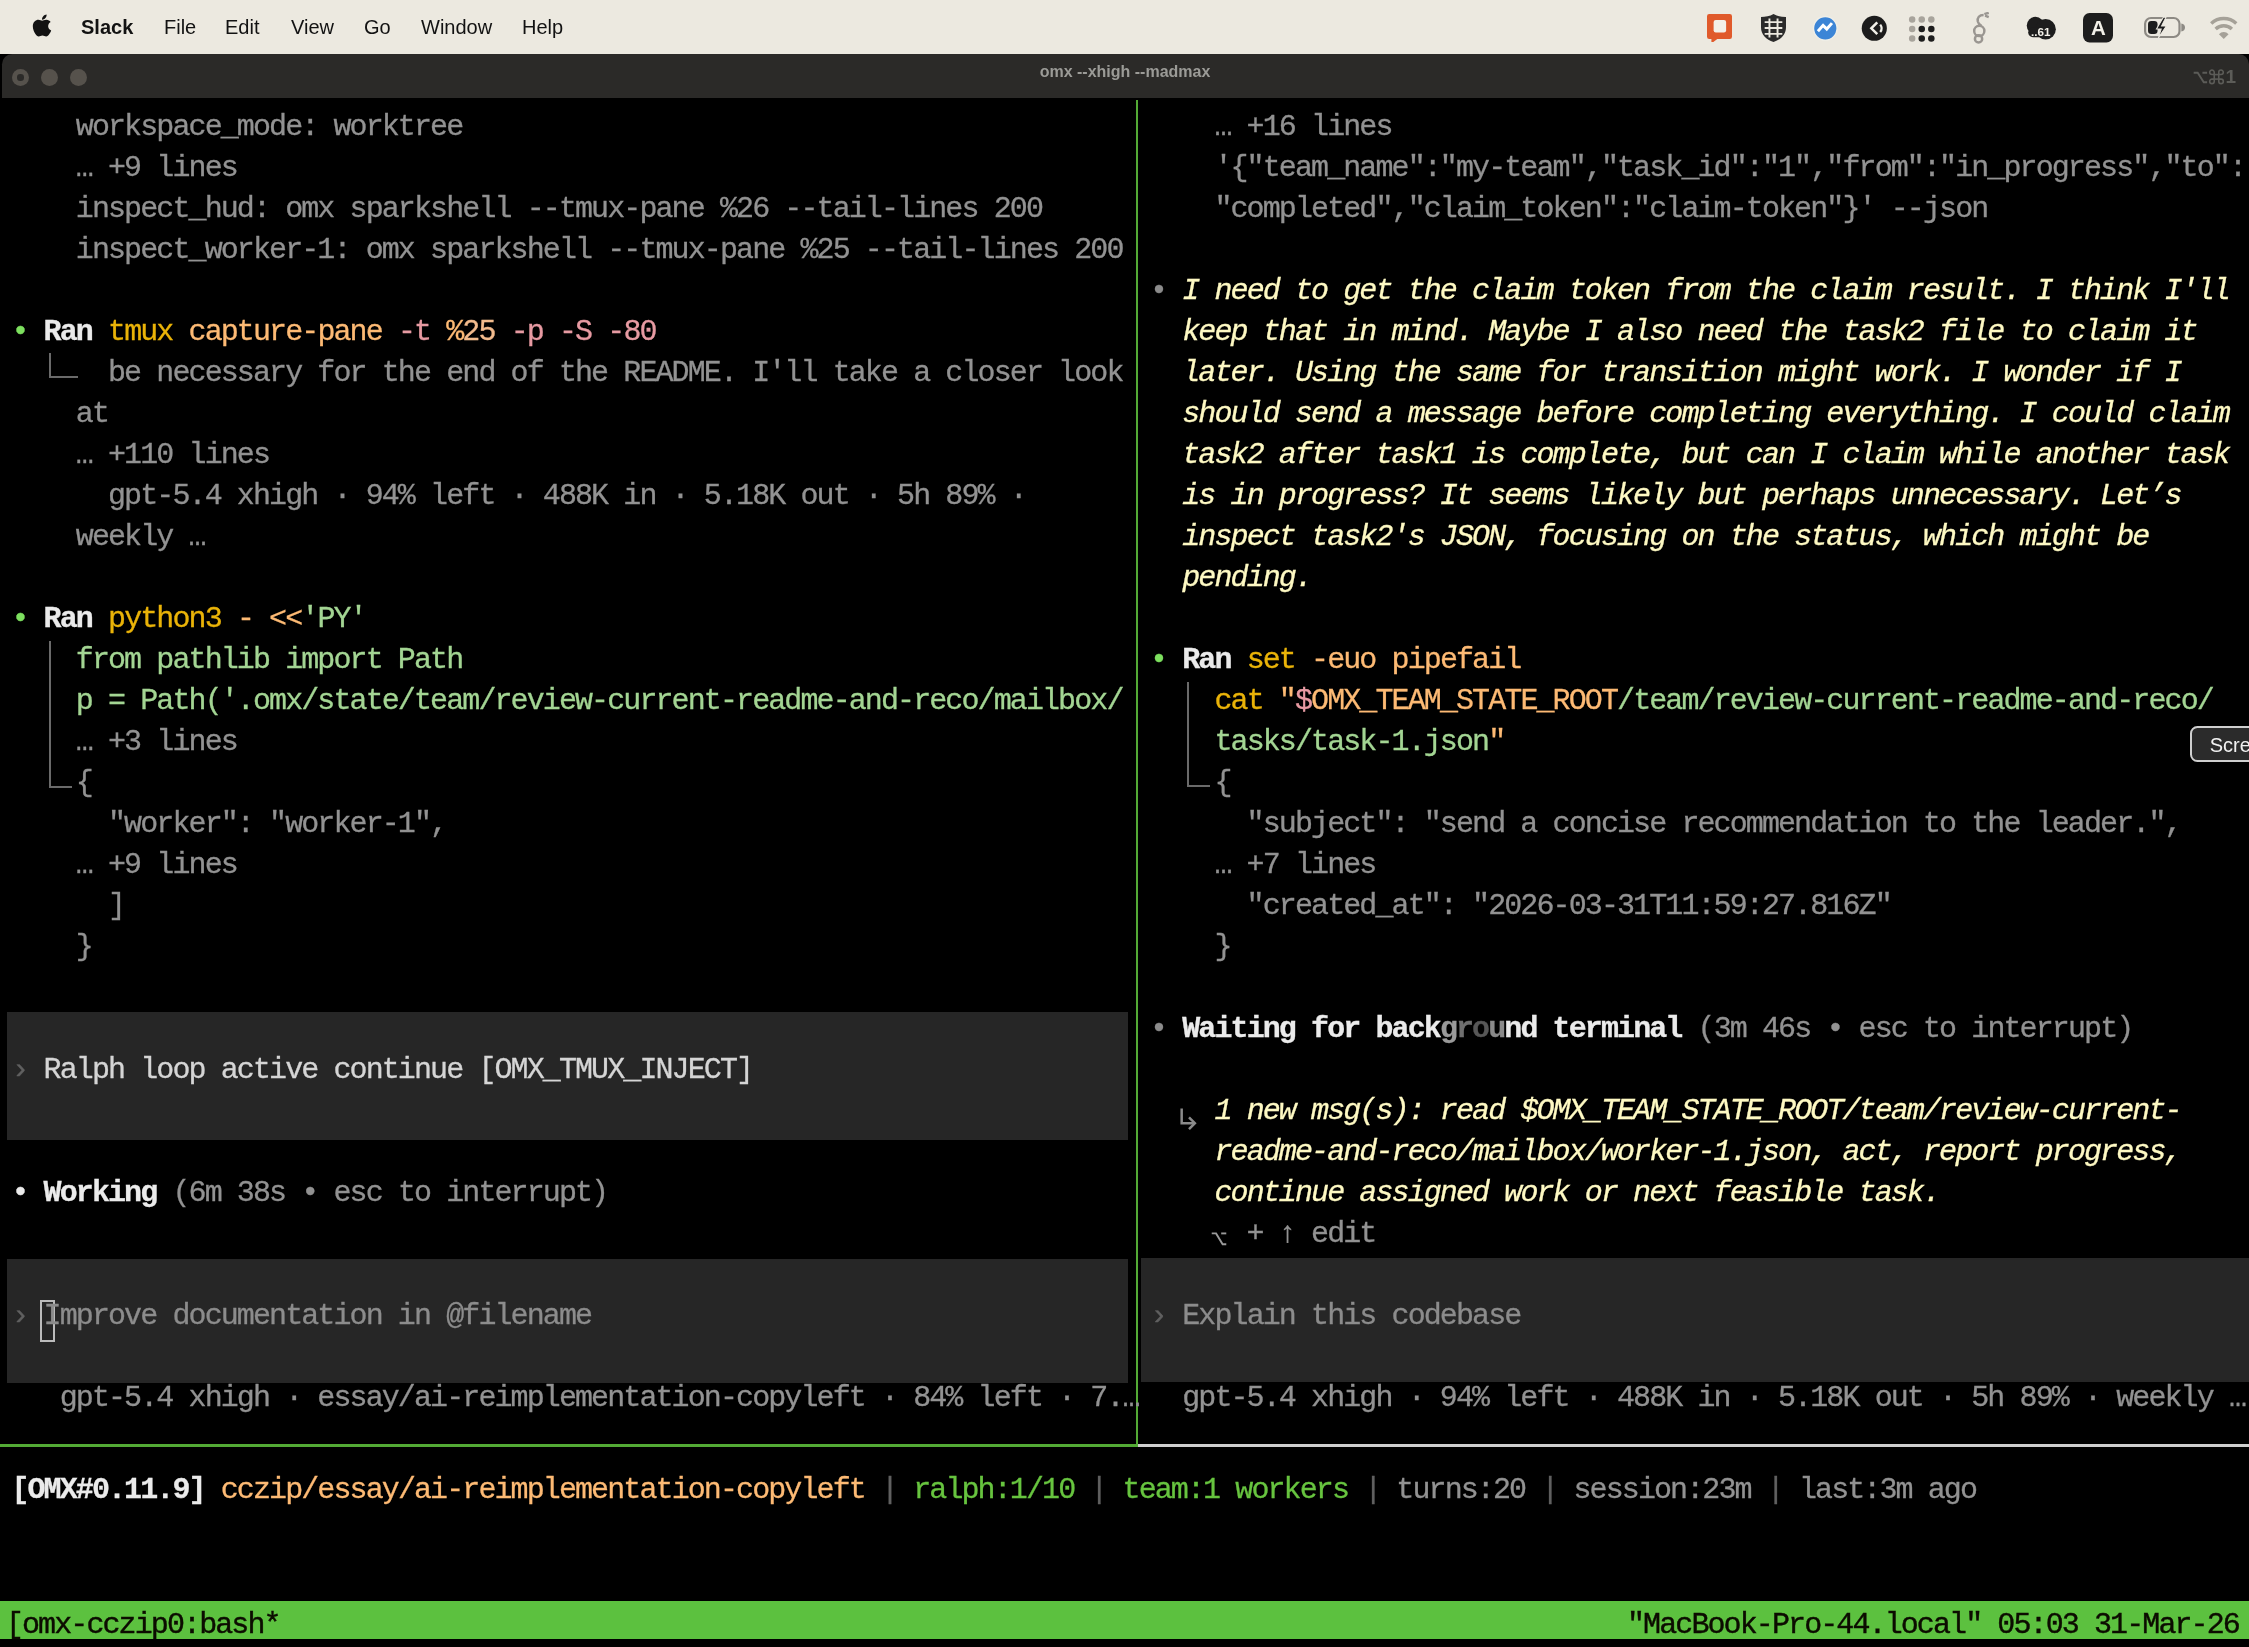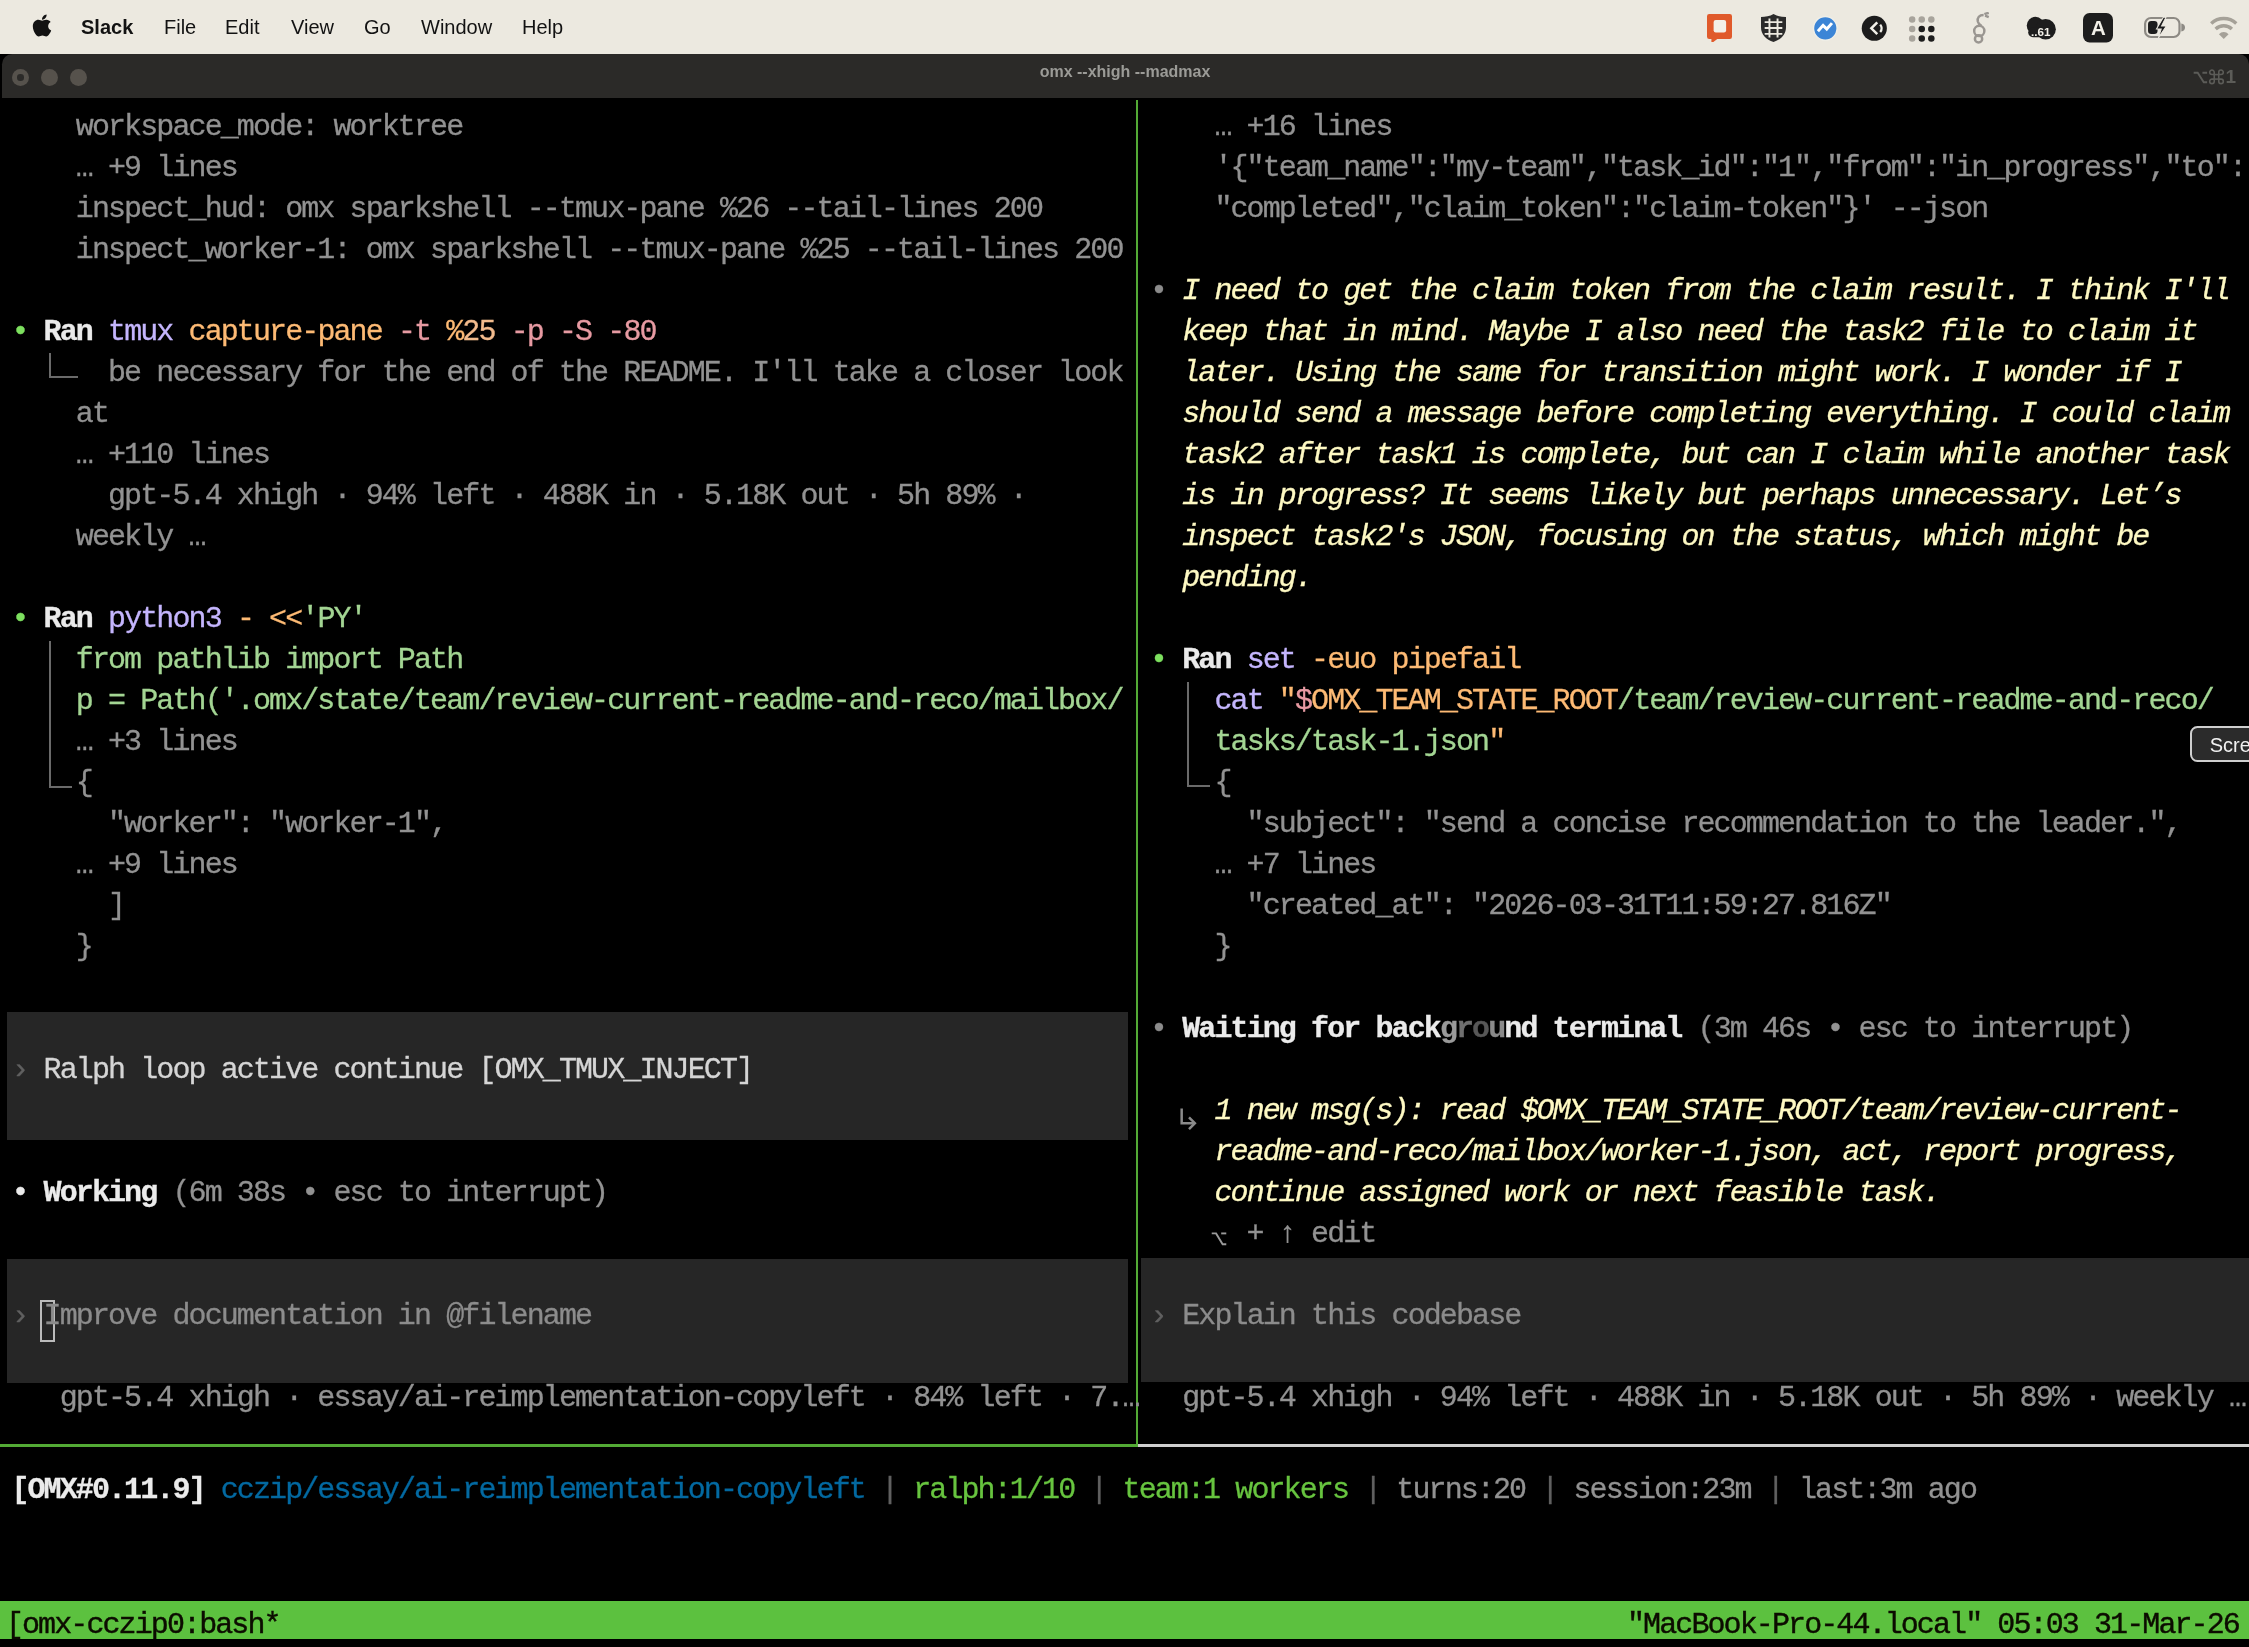--- a/index.html
+++ b/index.html
@@ -7,22 +7,22 @@
   #menubar{position:absolute;left:0;top:0;width:2250px;height:54px;background:#ece9e0}
   .mi{position:absolute;top:15.5px;font-family:"Liberation Sans",sans-serif;font-size:20px;color:#121212}
   
   #titlebar{position:absolute;left:1.5px;top:54px;width:2247px;height:44px;background:#2b2a28;border-radius:10.3px 10.3px 0 0}
   .tl{position:absolute;top:14.8px;width:17px;height:17px;border-radius:50%;background:#56524c}
   #title{position:absolute;top:63px;left:0;width:2250px;text-align:center;font-family:"Liberation Sans",sans-serif;font-size:16px;font-weight:bold;color:#9b9b97}
   
   #term{position:absolute;left:0;top:98px;width:2250px;height:1549px;background:#000}
   pre{margin:4px;position:absolute;font:30px "Liberation Mono",monospace;letter-spacing:-1.9px;line-height:41px;color:#929292;white-space:pre;-webkit-text-stroke:0.3px currentColor}
   .w{color:#ebebeb}.b{font-weight:bold}
-  .bl{color:#c4b5fd}.lv{color:#fdba74}.gr{color:#a3d593}.gb{color:#7de05f}
-  .rs{color:#e79aa2}.pc{color:#f2bb8d}.cy{color:#0369a1}.sg{color:#67c43f}
+  .bl{color:#eab308}.lv{color:#fdba74}.gr{color:#a3d593}.gb{color:#7de05f}
+  .rs{color:#e79aa2}.pc{color:#f2bb8d}.cy{color:#fdba74}.sg{color:#67c43f}
   .dim{color:#606060}.bx{color:#d5d5d5}.gh{color:#8c8c8c}.it{font-style:italic;color:#fef9c3}
   .box{position:absolute;background:#262626}
   .conn{position:absolute;border-left:2.2px solid #6a6a6a;border-bottom:2.2px solid #6a6a6a}
   #vdiv{position:absolute;left:1136px;top:100px;width:2.2px;height:1345px;background:#53aa35}
   #hbl{position:absolute;left:0;top:1444px;width:1138px;height:3px;background:#53aa35}
   #hbr{position:absolute;left:1138px;top:1444px;width:1112px;height:3px;background:#cfcfcf}
   #gbar{position:absolute;left:0;top:1601px;width:2250px;height:38px;background:#5cc13f}
   .gt{position:absolute;font:30px "Liberation Mono",monospace;letter-spacing:-1.9px;color:#0c0c00;top:1606px;line-height:38px;-webkit-text-stroke:0.4px #0c0c00}
   #cursor{position:absolute;left:40px;top:1300px;width:11px;height:38px;border:2.2px solid #bcbcbc}
   #scre{position:absolute;left:2190px;top:726px;width:96px;height:36px;background:#2b2b2b;border:2.2px solid #cfcfcf;border-radius:7.4px;box-sizing:border-box}

